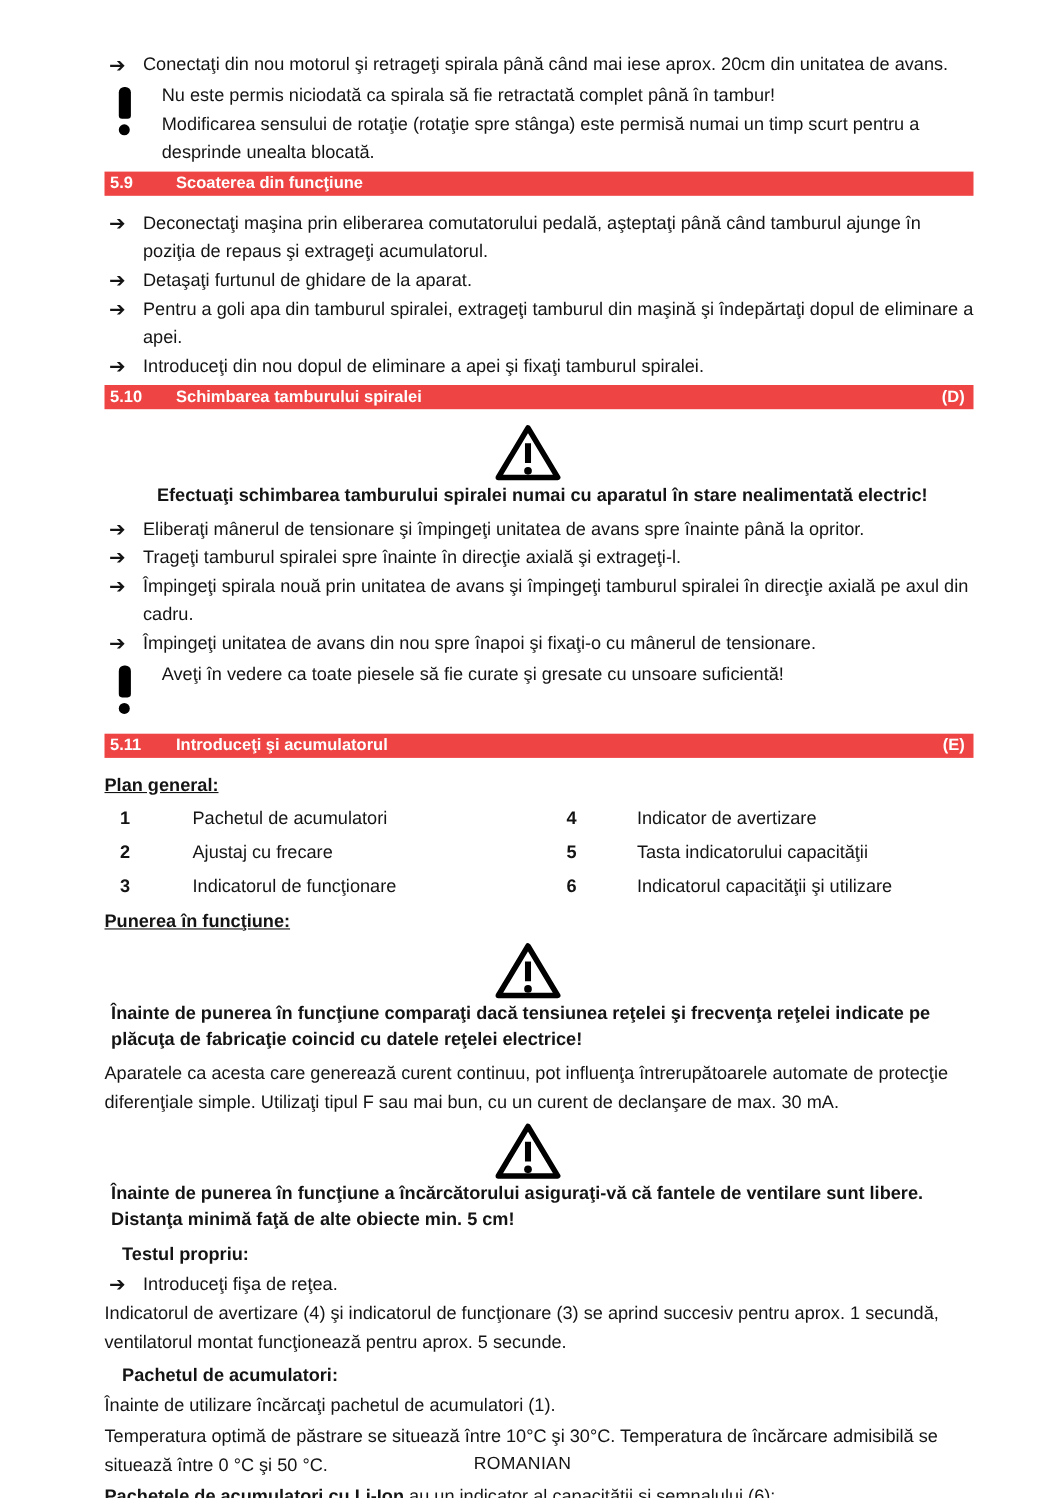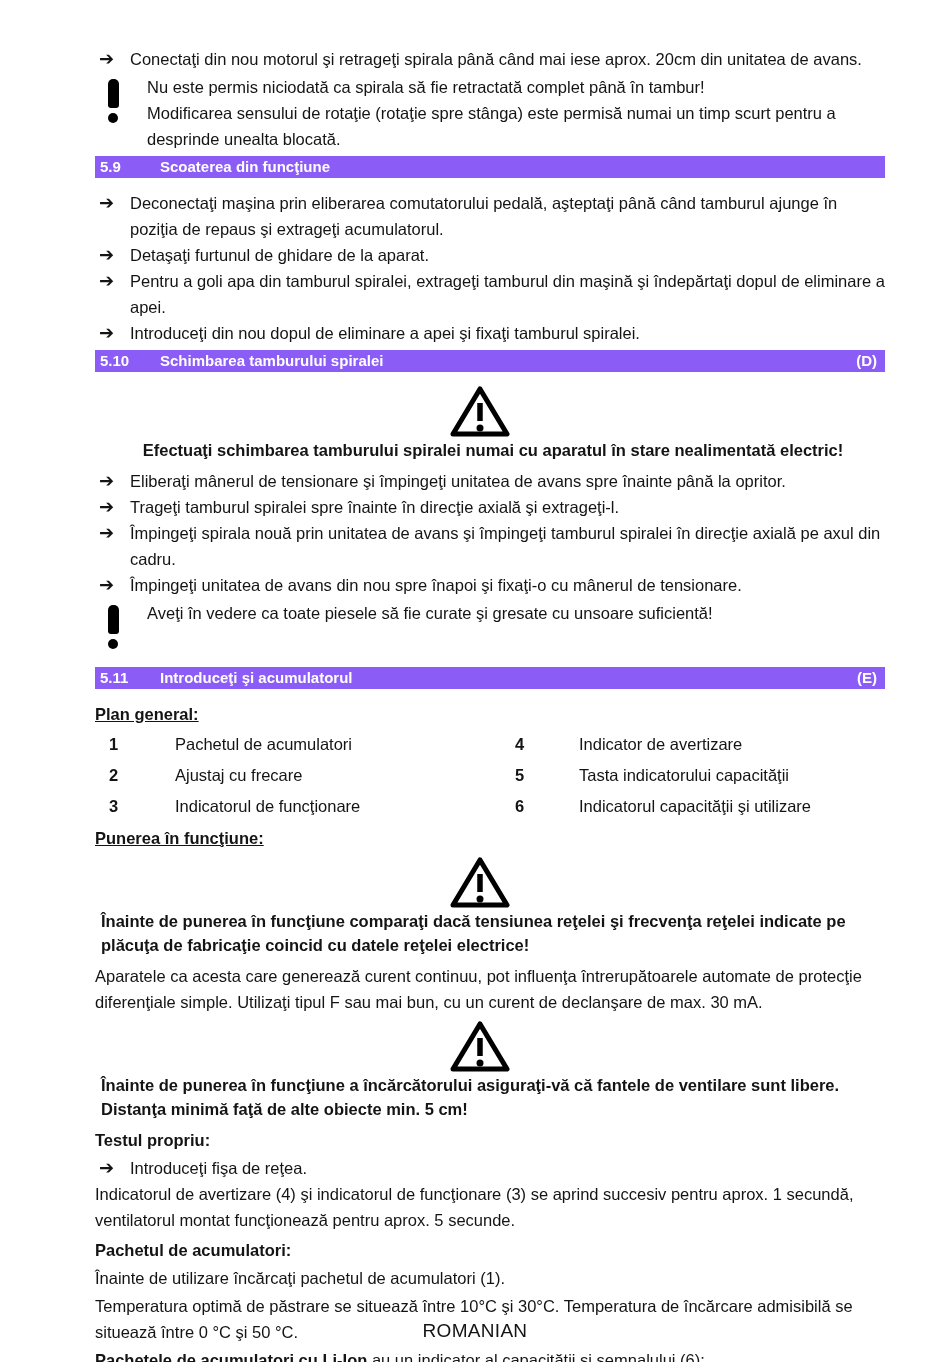--- a/index.html
+++ b/index.html
@@ -27,56 +27,56 @@
     flex: 0 0 16px; margin-right: 26px; padding-top: 5px;
     display: flex; flex-direction: column; align-items: center;
   }
   .excl-bar { width: 11px; height: 29px; background: #000; border-radius: 5px 5px 3px 3px; }
   .excl-dot { width: 10px; height: 10px; border-radius: 50%; background: #000; margin-top: 5px; }
   .note-body { flex: 1 1 auto; }
   .note-single { align-items: flex-start; }
 
   
   .section-bar {
-    height: 22px; background: #8b5cf6; color: #fff;
+    height: 22px; background: #ef4444; color: #fff;
     font-weight: bold; font-size: 15px; line-height: 22px;
     display: flex; padding: 0 8px 0 5px; margin: 4px 0 12px;
   }
   .sec-num { width: 60px; flex: 0 0 auto; }
   .sec-title { flex: 1 1 auto; }
   .sec-ref { margin-left: auto; }
   .bar-511 { margin-top: 18px; }
 
   
   .warning { display: flex; align-items: center; margin: 4px 0 6px 6px; flex-direction: column; }
   .warning svg { flex: 0 0 auto; margin-right: 27px; }
   .warning-text { font-weight: bold; line-height: 24px; }
 
   .para { margin-bottom: 2px; }
 
   .h-underl {
     font-size: 16.5px; font-weight: bold; text-decoration: underline;
     margin: 2px 0 4px;
   }
-  .h-plain { font-size: 16.5px; font-weight: bold; margin: 4px 0 2px; }
+  .h-plain { font-size: 16.5px; font-weight: bold; margin: 4px 16px 2px; }
 
   
   .plan-grid {
     display: grid; grid-template-columns: 66px 340px 64px 1fr;
     padding-left: 14px; row-gap: 5px; margin: 4px 0 6px;
   }
   .plan-num { font-weight: bold; }
 
   .liion b { font-weight: bold; }
 
   
   .footer { position: absolute; left: 0; right: 0; bottom: 10px; height: 42px; }
   .footer-lang {
     position: absolute; left: 0; right: 0; bottom: 8px;
-    text-align: center; font-size: 19px; letter-spacing: 0.3px;
+    text-align: center; font-size: 16px; letter-spacing: 0.3px;
   }
   .footer-right {
     position: absolute; right: 63px; bottom: 2px;
     display: flex; align-items: center; gap: 16px;
   }
   .brand { display: flex; align-items: center; gap: 5px; }
   .brand-text { font-weight: bold; font-size: 23.5px; letter-spacing: -0.3px; color: #000; }
   .page-num { font-size: 15.5px; font-weight: bold; }
 </style>
 </head>

